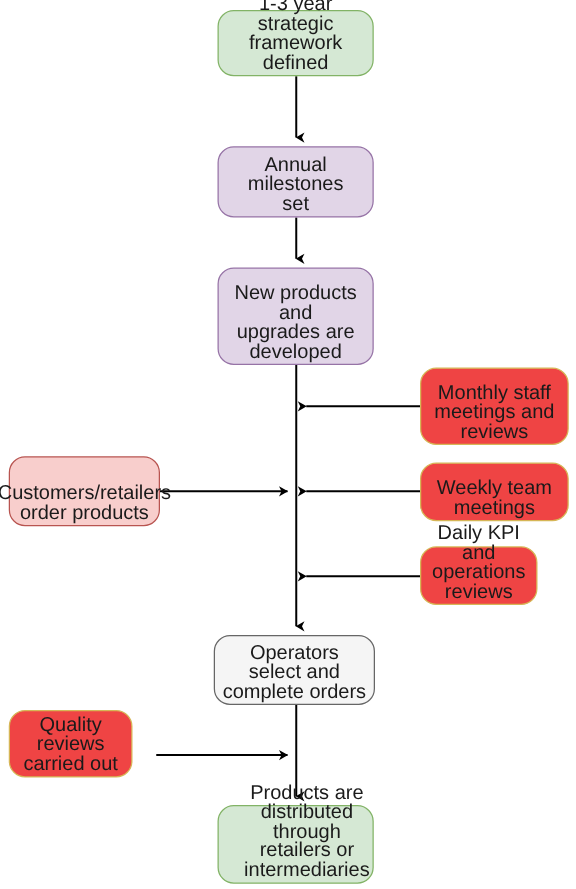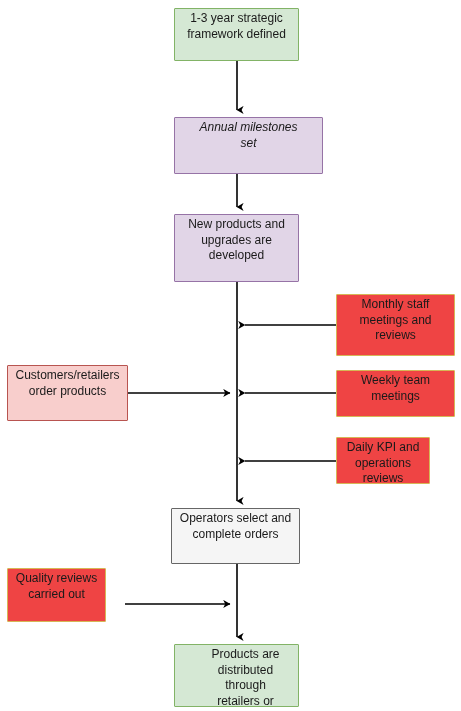--- a/index.html
+++ b/index.html
@@ -26,28 +26,28 @@
     position: absolute;
     left: 0; top: 0;
     width: 461px;
     height: 711px;
     pointer-events: none;
   }
 
   .node {
     position: absolute;
     box-sizing: border-box;
-    border-radius: 1px;
+    border-radius: 13px;
     border-width: 1px;
     border-style: solid;
     display: flex;
-    align-items: flex-start;
+    align-items: flex-end;
     justify-content: center;
     text-align: center;
-    font-size: 12px;
+    font-size: 16px;
     line-height: 15.5px;
     color: #1a1a1a;
     padding: 2px 6px;
     white-space: pre-line;
   }
 
   
   .n-green  { background: #d5e8d4; border-color: #82b366; }
   .n-purple { background: #e1d5e7; border-color: #9673a6; }
   .n-yellow { background: #ef4444; border-color: #d6b656; }
@@ -89,26 +89,26 @@
       <line x1="128" y1="393" x2="230" y2="393" marker-end="url(#arrow-right)"></line>
       <line x1="125" y1="604" x2="230" y2="604" marker-end="url(#arrow-right)"></line>
     </g>
   </svg>
 
   <div class="node n-green" style="left:174px; top:8px; width:125px; height:53px;">
     <span>1-3 year strategic
 framework defined</span>
   </div>
 
-  <div class="node n-purple" style="left:174px; top:117px; width:149px; height:57px;font-style:italic;">
+  <div class="node n-purple" style="left:174px; top:117px; width:125px; height:57px;">
     <span>Annual milestones
 set</span>
   </div>
 
-  <div class="node n-purple" style="left:174px; top:214px; width:125px; height:68px;">
+  <div class="node n-purple" style="left:174px; top:214px; width:125px; height:78px;">
     <span>New products and
 upgrades are
 developed</span>
   </div>
 
   <div class="node n-yellow" style="left:336px; top:294px; width:119px; height:62px;">
     <span>Monthly staff
 meetings and
 reviews</span>
   </div>

